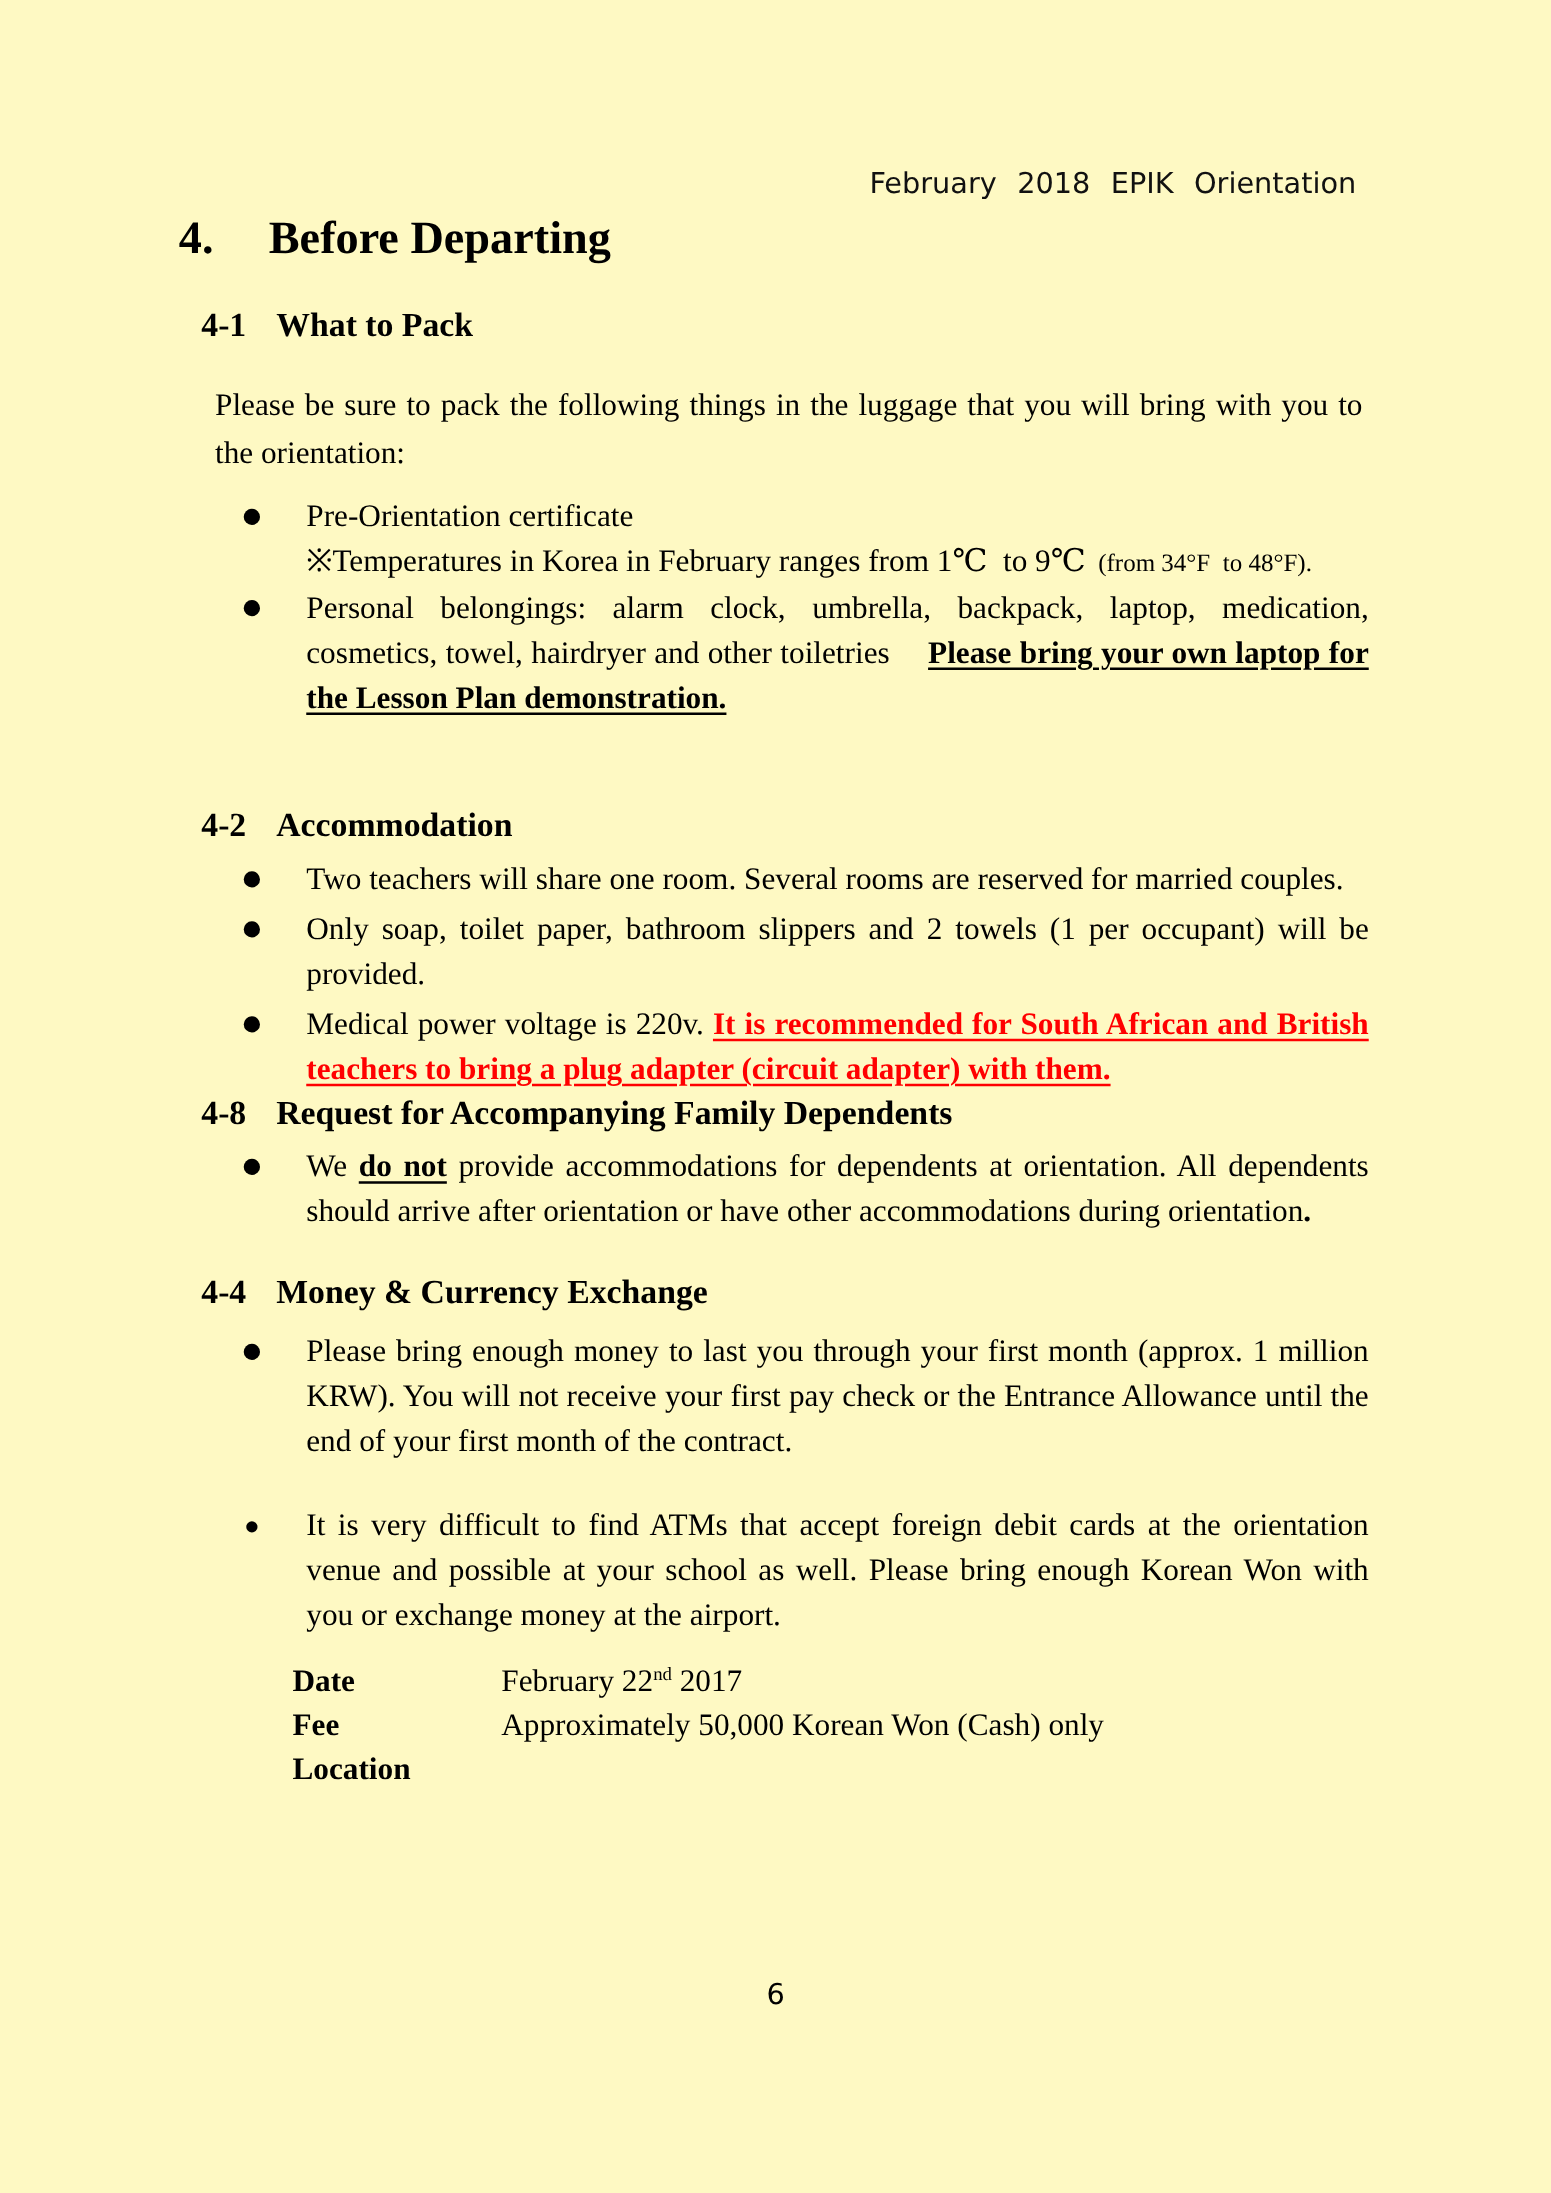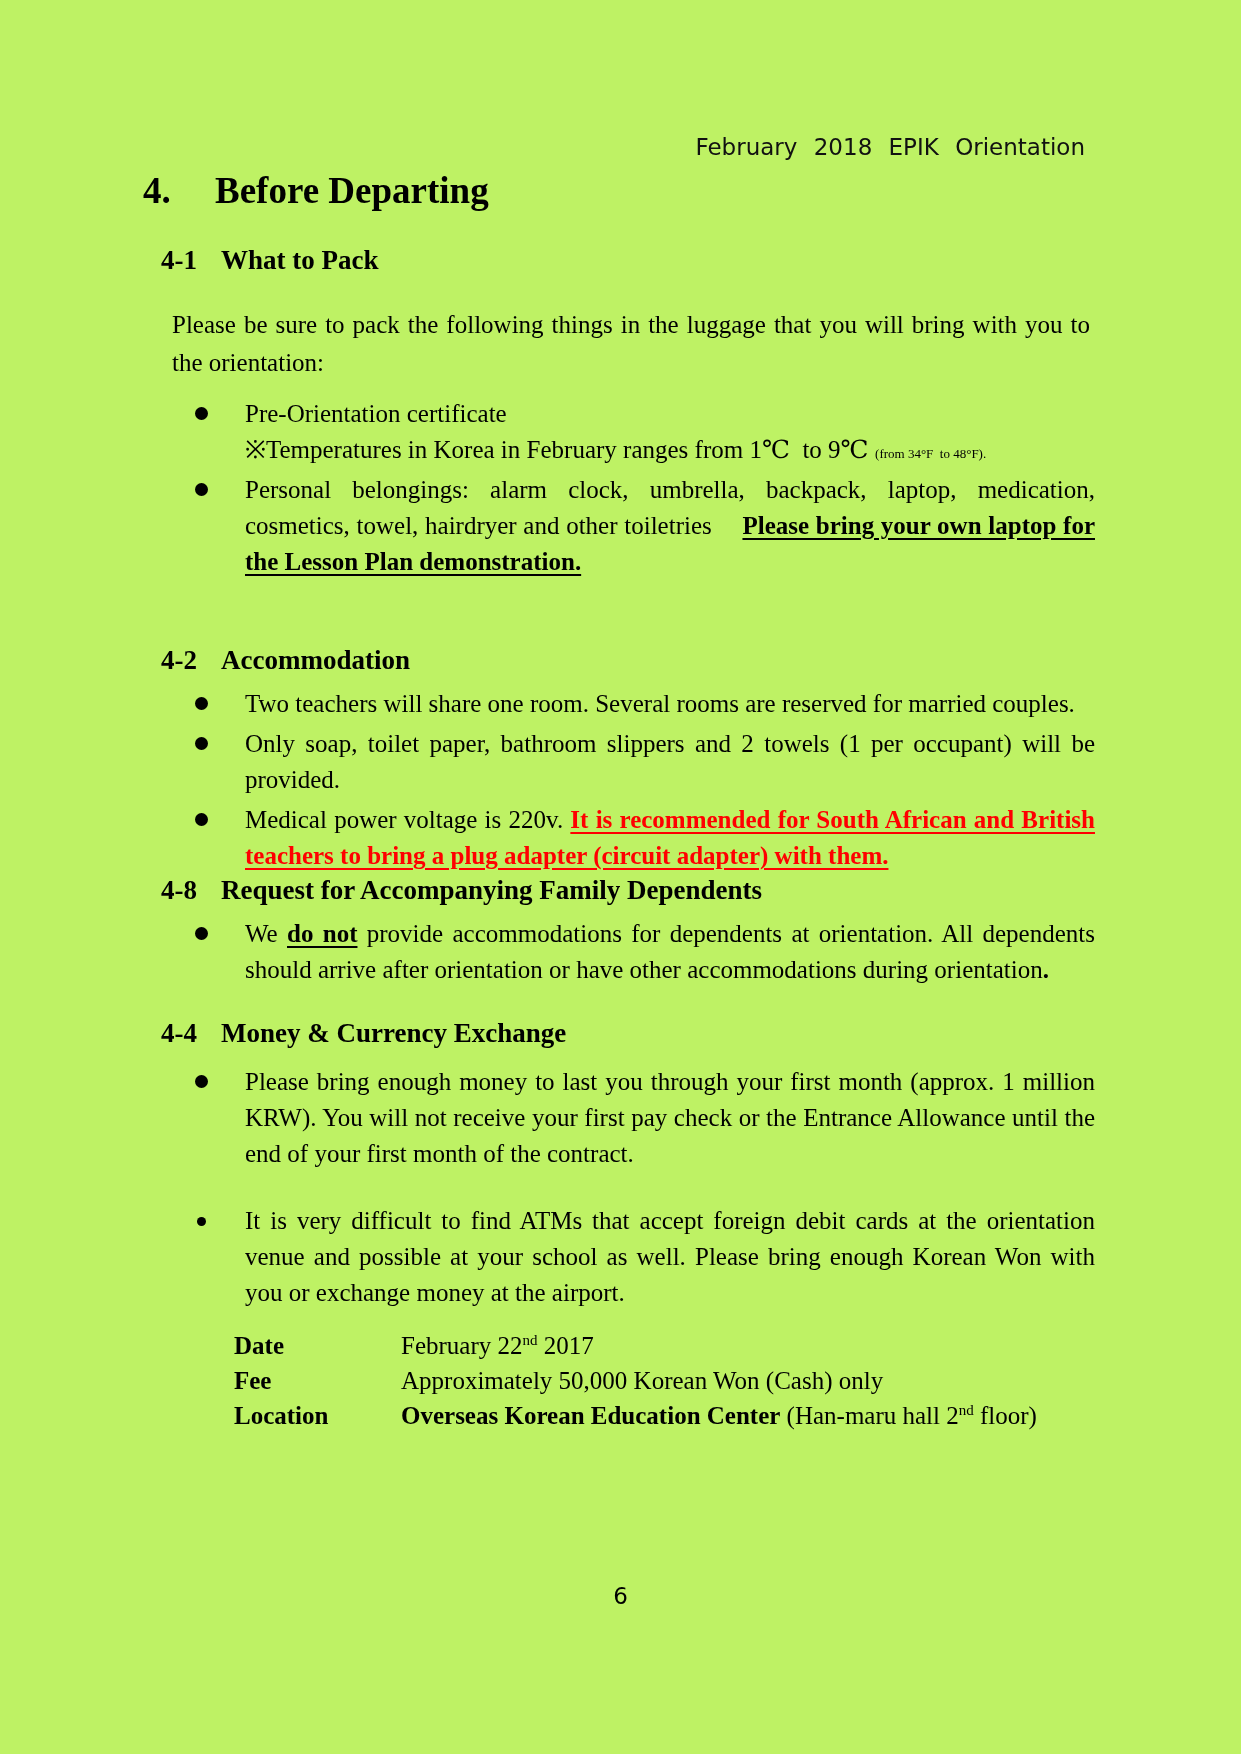--- a/index.html
+++ b/index.html
@@ -1,20 +1,20 @@
 <!DOCTYPE html>
 <html><head>
 <meta charset="utf-8">
 <style>
   html,body{margin:0;padding:0;background:#ffffff;}
   .page{
     position:relative;
     width:1241px;
     height:1754px;
-    background:#bef264;
+    background:#fef9c3;
     overflow:hidden;
     font-family:"Liberation Serif","DejaVu Serif",serif;
     font-size:25px;
     line-height:36px;
     color:#000000;
   }
   .abs{position:absolute;}
   
   .hdr{
     top:134px; left:143px; width:942px;
@@ -45,21 +45,21 @@
     text-align:justify; line-height:38px; margin:0;
   }
   
   .bullets{left:195px; width:900px;}
   .li{display:flex; align-items:flex-start;}
   .li.g4{margin-bottom:4px;}
   .dotcol{width:38px; flex:none;}
   .dot{display:block; width:13px; height:13px; border-radius:50%; background:#000; margin-top:11px;}
   .dot.sm{width:9px; height:9px; margin-top:14px; margin-left:2px;}
   .litext{flex:1; text-align:justify;margin-left:12px;}
-  .small{font-size:13px;}
+  .small{font-size:20px;}
   .b{font-weight:bold;}
   .u{text-decoration:underline; text-decoration-thickness:2px; text-underline-offset:4px;}
   .red{color:#ff0000;}
   .spacer{display:inline-block; width:24px;}
   .sup{font-size:15px; position:relative; top:-9px; line-height:0;}
   
   .kv{left:234px; width:861px;}
   .kv-row{display:flex; line-height:35px;}
   .kv-label{width:167px; flex:none; font-weight:bold;}
   .kv-value{flex:1;}
@@ -162,19 +162,18 @@
     <div class="kv-row">
       <span class="kv-label">Date</span>
       <span class="kv-value"><span>February 22</span><span class="sup">nd</span><span> 2017</span></span>
     </div>
     <div class="kv-row">
       <span class="kv-label">Fee</span>
       <span class="kv-value">Approximately 50,000 Korean Won (Cash) only</span>
     </div>
     <div class="kv-row">
       <span class="kv-label">Location</span>
-      <span class="kv-value"><span class="b">Overseas Korean Education Center</span><span> (Han-maru hall 2</span><span class="sup">nd</span><span> floor)</span></span>
     </div>
   </div>
 
   <div class="abs pagenum">6</div>
 
 </div>
 
 </body></html>

